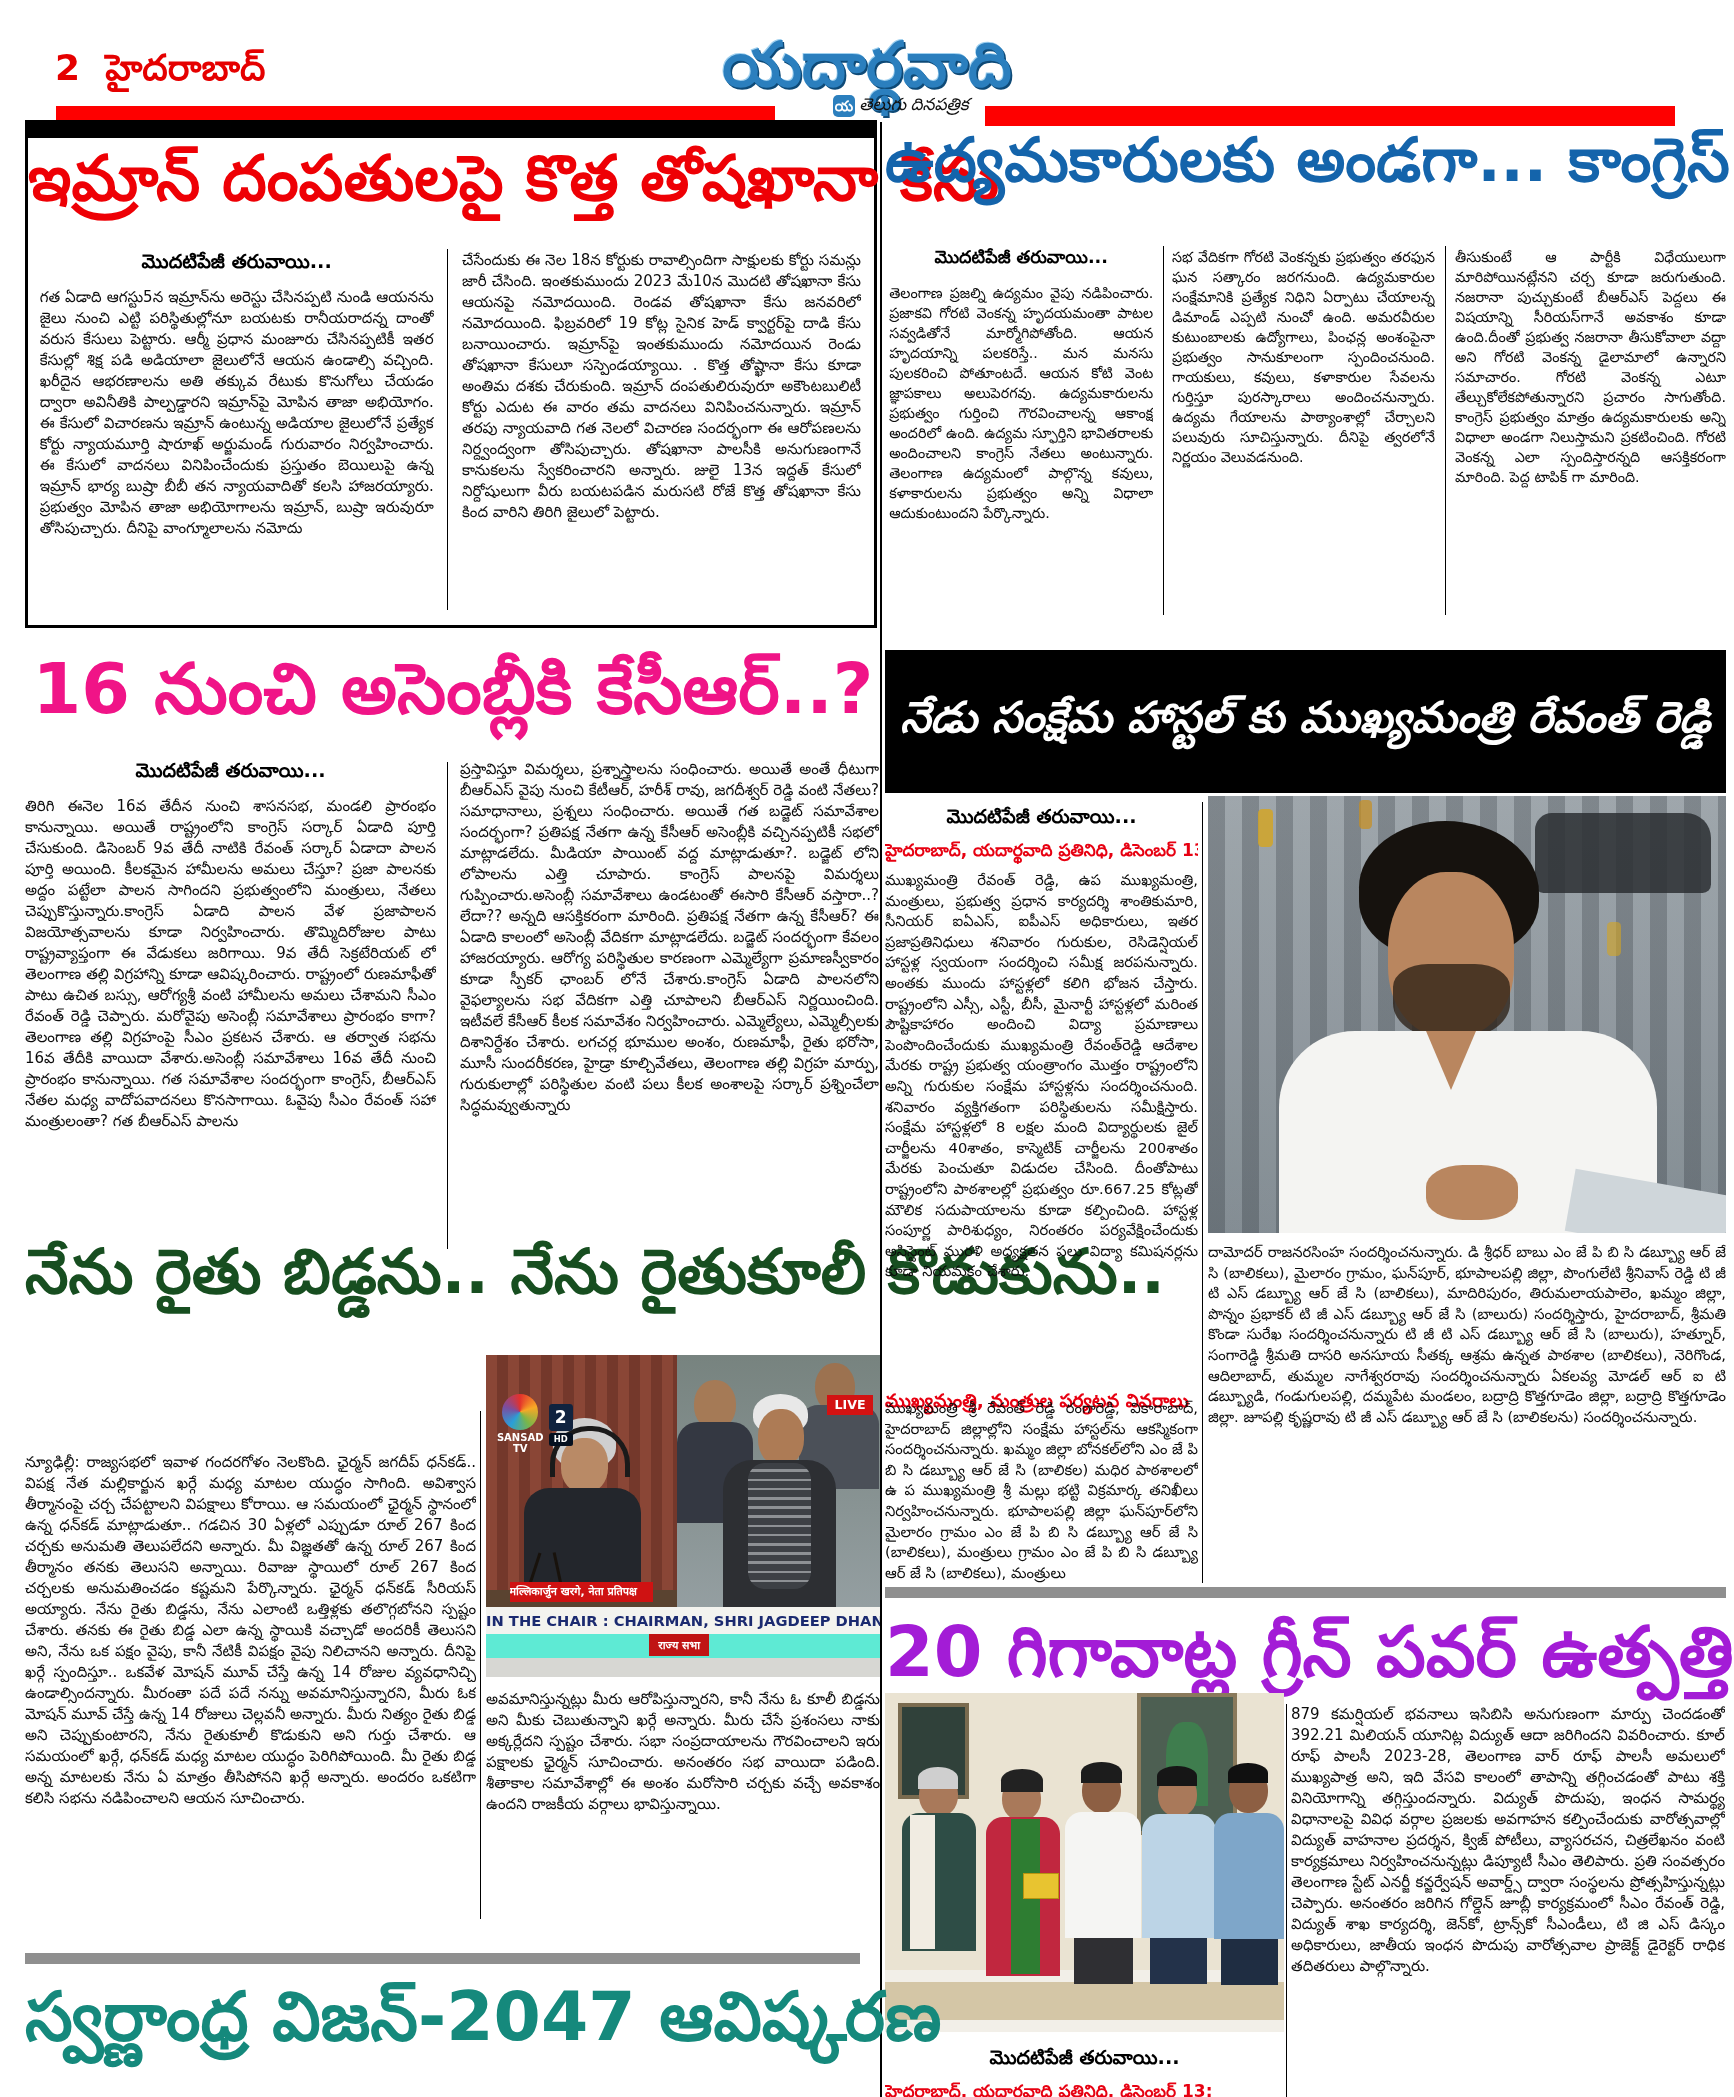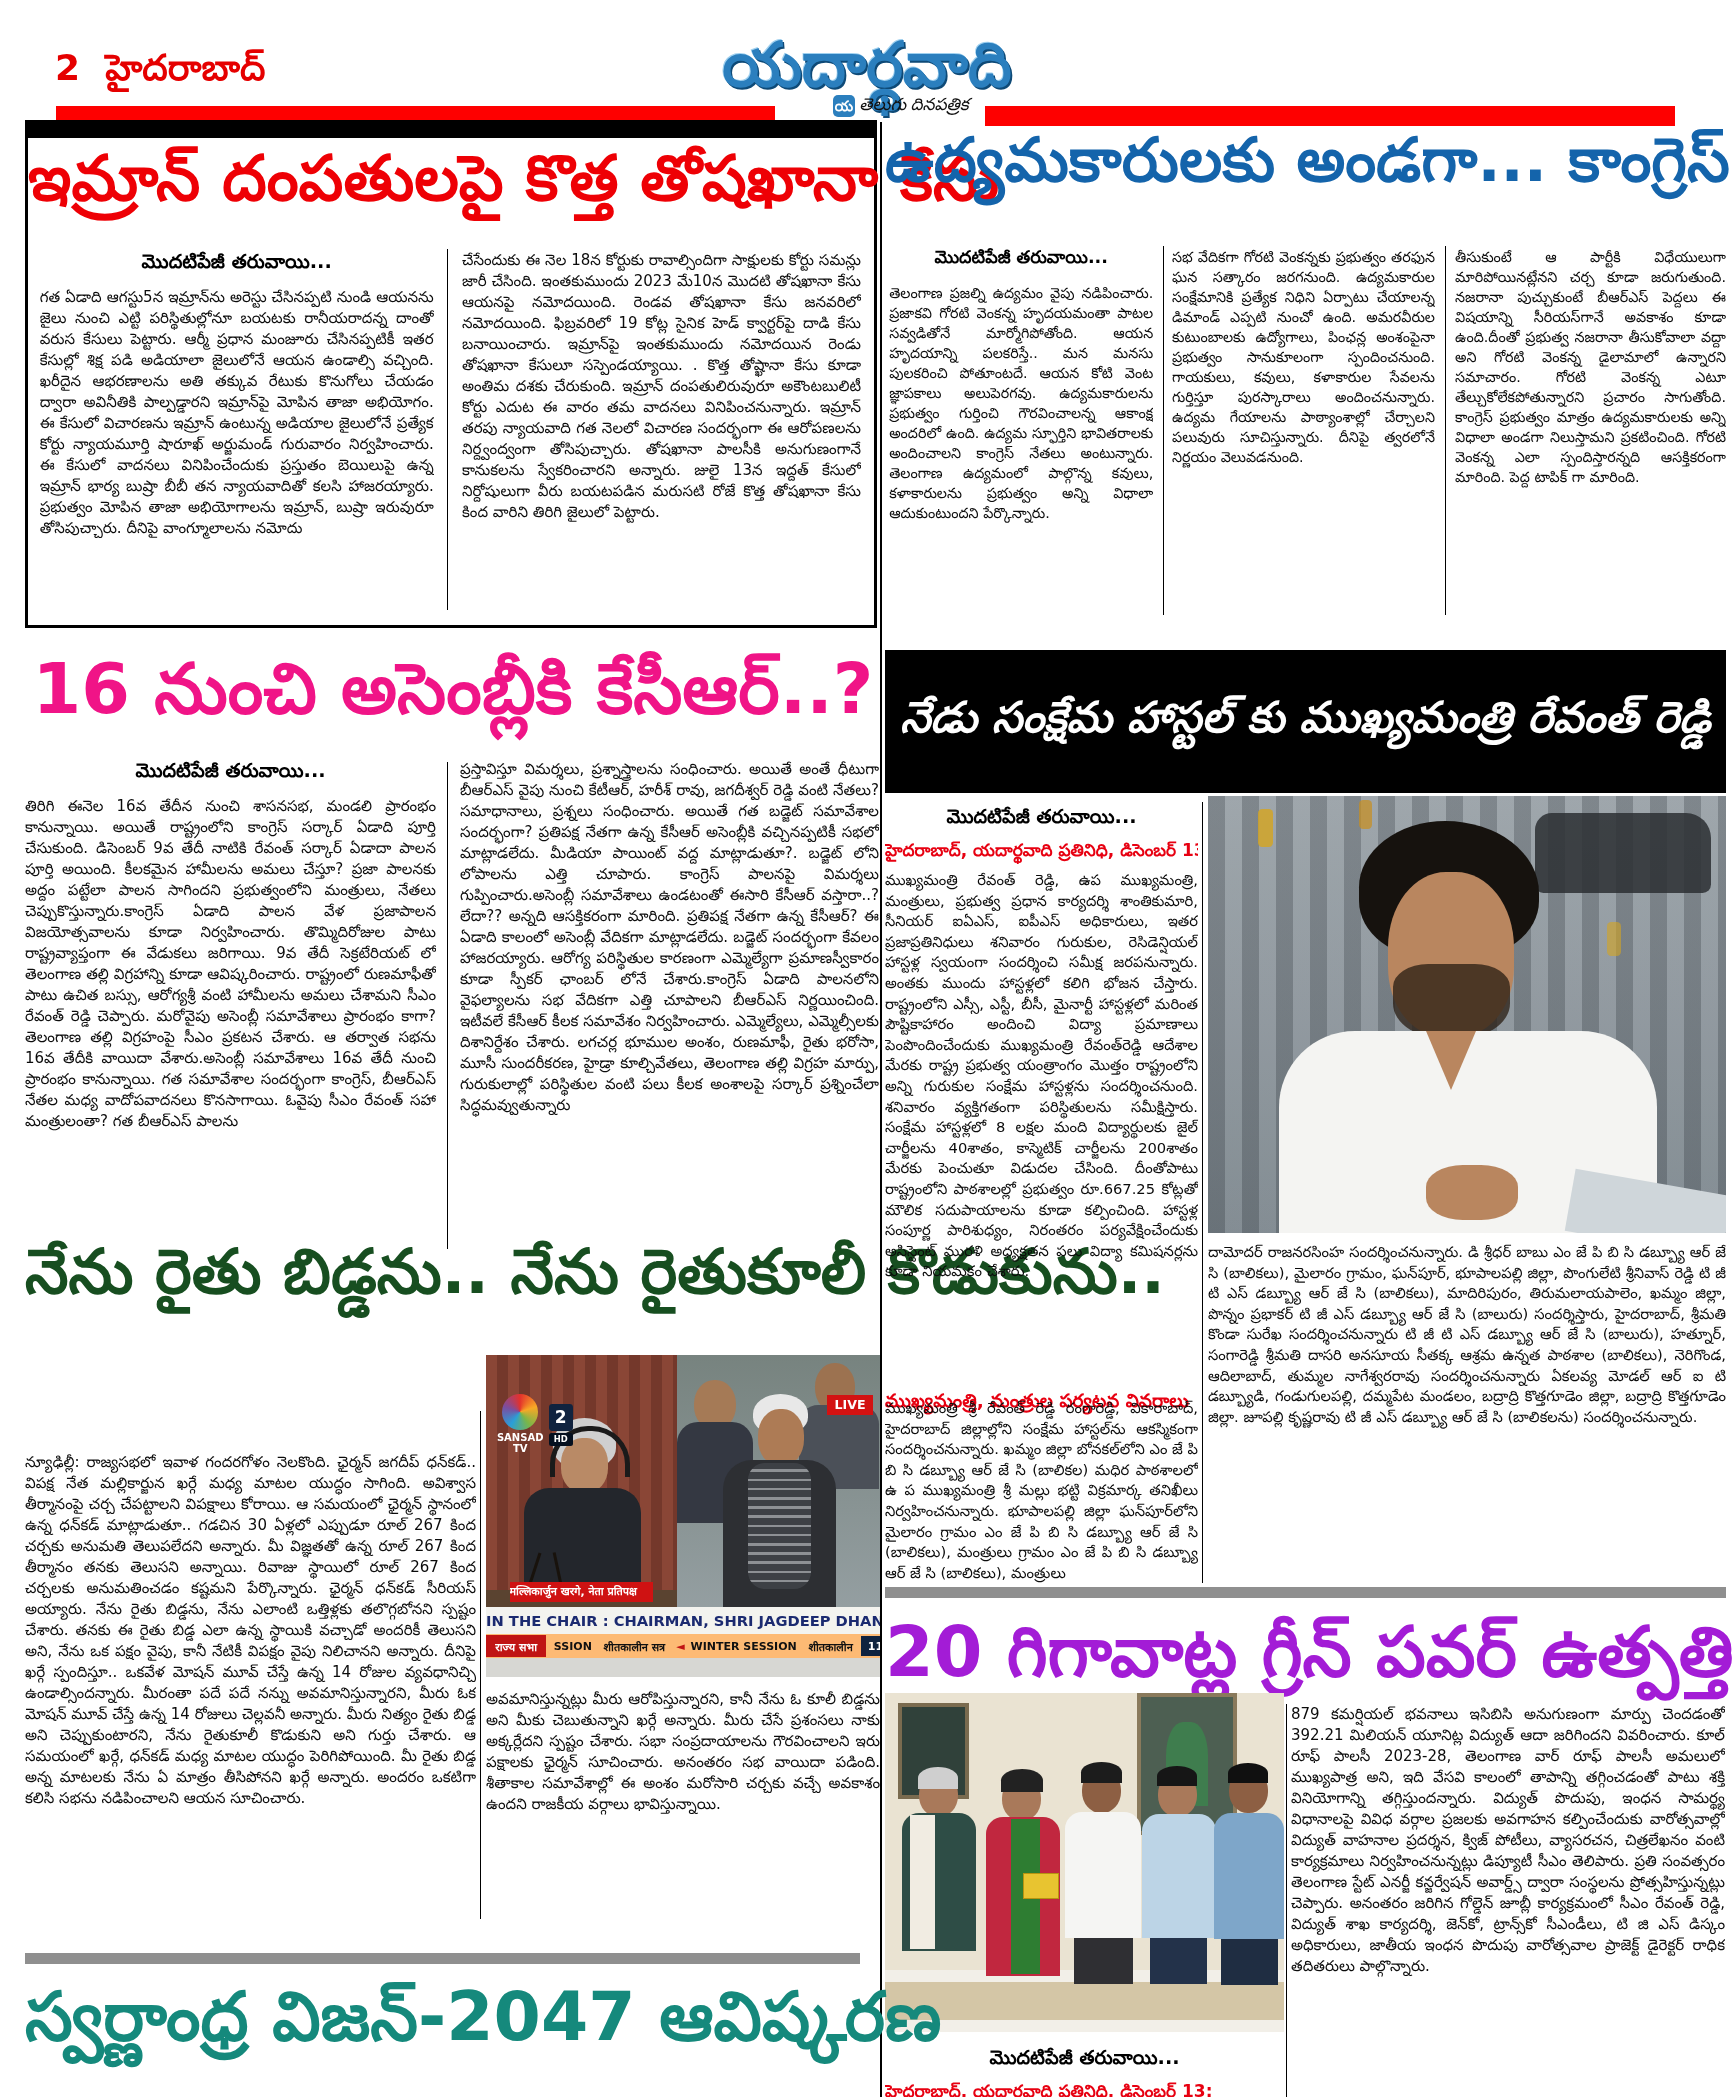--- a/index.html
+++ b/index.html
@@ -101,21 +101,21 @@
         <div style="width:36px;height:36px;margin:0 auto;border-radius:50%;background:conic-gradient(#e3312c,#f8a826,#7ab648,#2a9fd8,#7a4ea0,#e3312c);"></div>
         <div style="color:#fff;font-size:10px;font-weight:bold;margin-top:1.7px;">SANSAD TV</div>
       </div>
       <div class="abs" style="left:63px;top:49px;width:23.5px;height:27px;background:#10233f;color:#fff;font-size:17px;font-weight:bold;text-align:center;line-height:27px;border-radius:3.4px;">
         <span>2</span>
       </div>
       <div class="abs" style="left:63px;top:78px;width:23.5px;height:12.6px;background:#05101f;color:#fff;font-size:8.4px;font-weight:bold;text-align:center;line-height:12.6px;border-radius:2.5px;">HD</div>
       <div class="abs" style="left:341px;top:40px;width:46px;height:20px;background:#d31212;color:#fff;font-weight:bold;font-size:12.6px;text-align:center;line-height:20px;">LIVE</div>
       <div class="abs" style="left:23.5px;top:227px;width:143px;height:20px;background:#cf1212;color:#fff;font-size:11px;font-weight:bold;text-align:left;line-height:20px;overflow:hidden;">मल्लिकार्जुन खरगे, नेता प्रतिपक्ष</div>
       <div class="tv-band" style="top:252px;height:27px;background:#f3f3ef;color:#1b2a70;font-weight:bold;font-size:14.7px;line-height:27px;text-align:center;white-space:nowrap;overflow:hidden;">IN THE CHAIR : CHAIRMAN, SHRI JAGDEEP DHANKHAR</div>
-      <div class="tv-band" style="top:279px;height:24px;background:#fdba74;display:flex;align-items:center;font-size:11px;color:#111;white-space:nowrap;overflow:hidden;">
+      <div class="tv-band" style="top:279px;height:24px;background:#5eead4;display:flex;align-items:center;font-size:11px;color:#111;white-space:nowrap;overflow:hidden;flex-direction:column;">
         <span style="background:#c01414;color:#fff;font-weight:bold;padding:3.4px 9.2px;margin-right:7.6px;">राज्य सभा</span>
         <span style="margin-right:11.7px;font-weight:bold;">SSION</span>
         <span style="margin-right:11px;font-weight:bold;">शीतकालीन सत्र</span>
         <span style="color:#c01414;font-weight:bold;margin-right:5.9px;">◄</span>
         <span style="margin-right:11.7px;font-weight:bold;">WINTER SESSION</span>
         <span style="margin-right:8.4px;font-weight:bold;">शीतकालीन</span>
         <span style="background:#10233f;color:#fff;font-weight:bold;padding:3.4px 6.7px;">11 : 39</span>
         <span style="background:#c01414;width:3.4px;height:18.5px;display:inline-block;"></span>
 
       </div>

